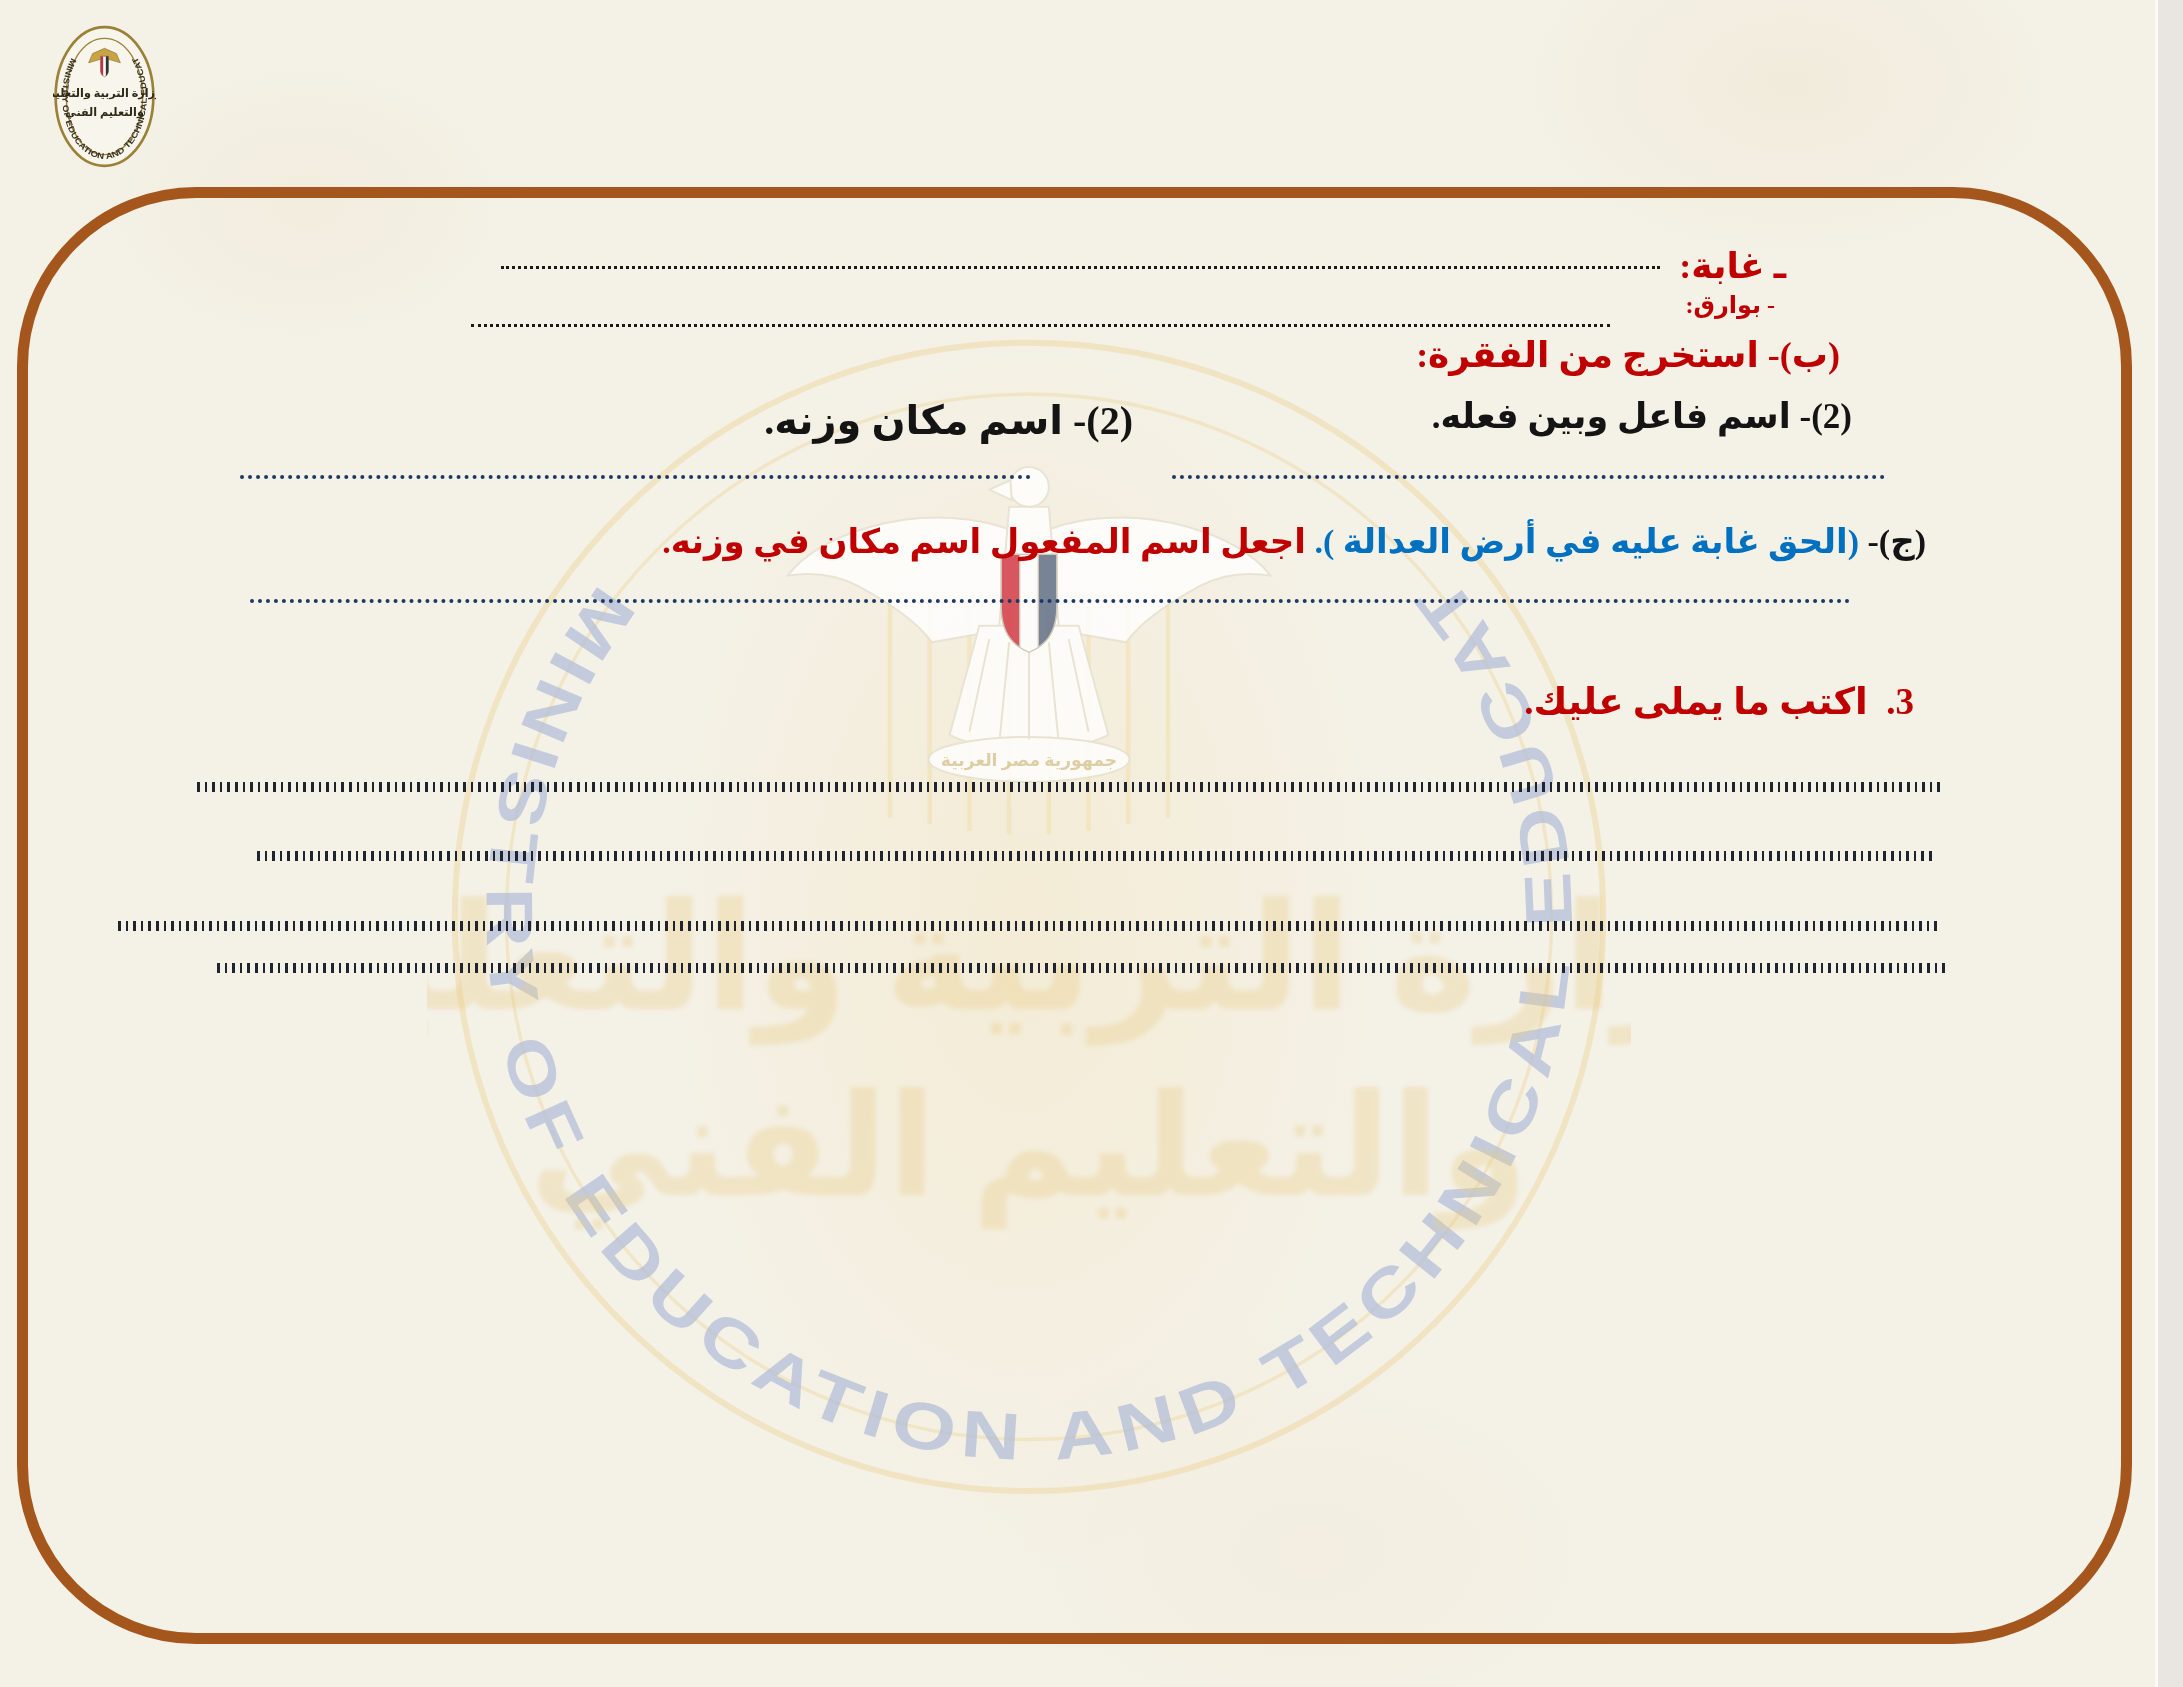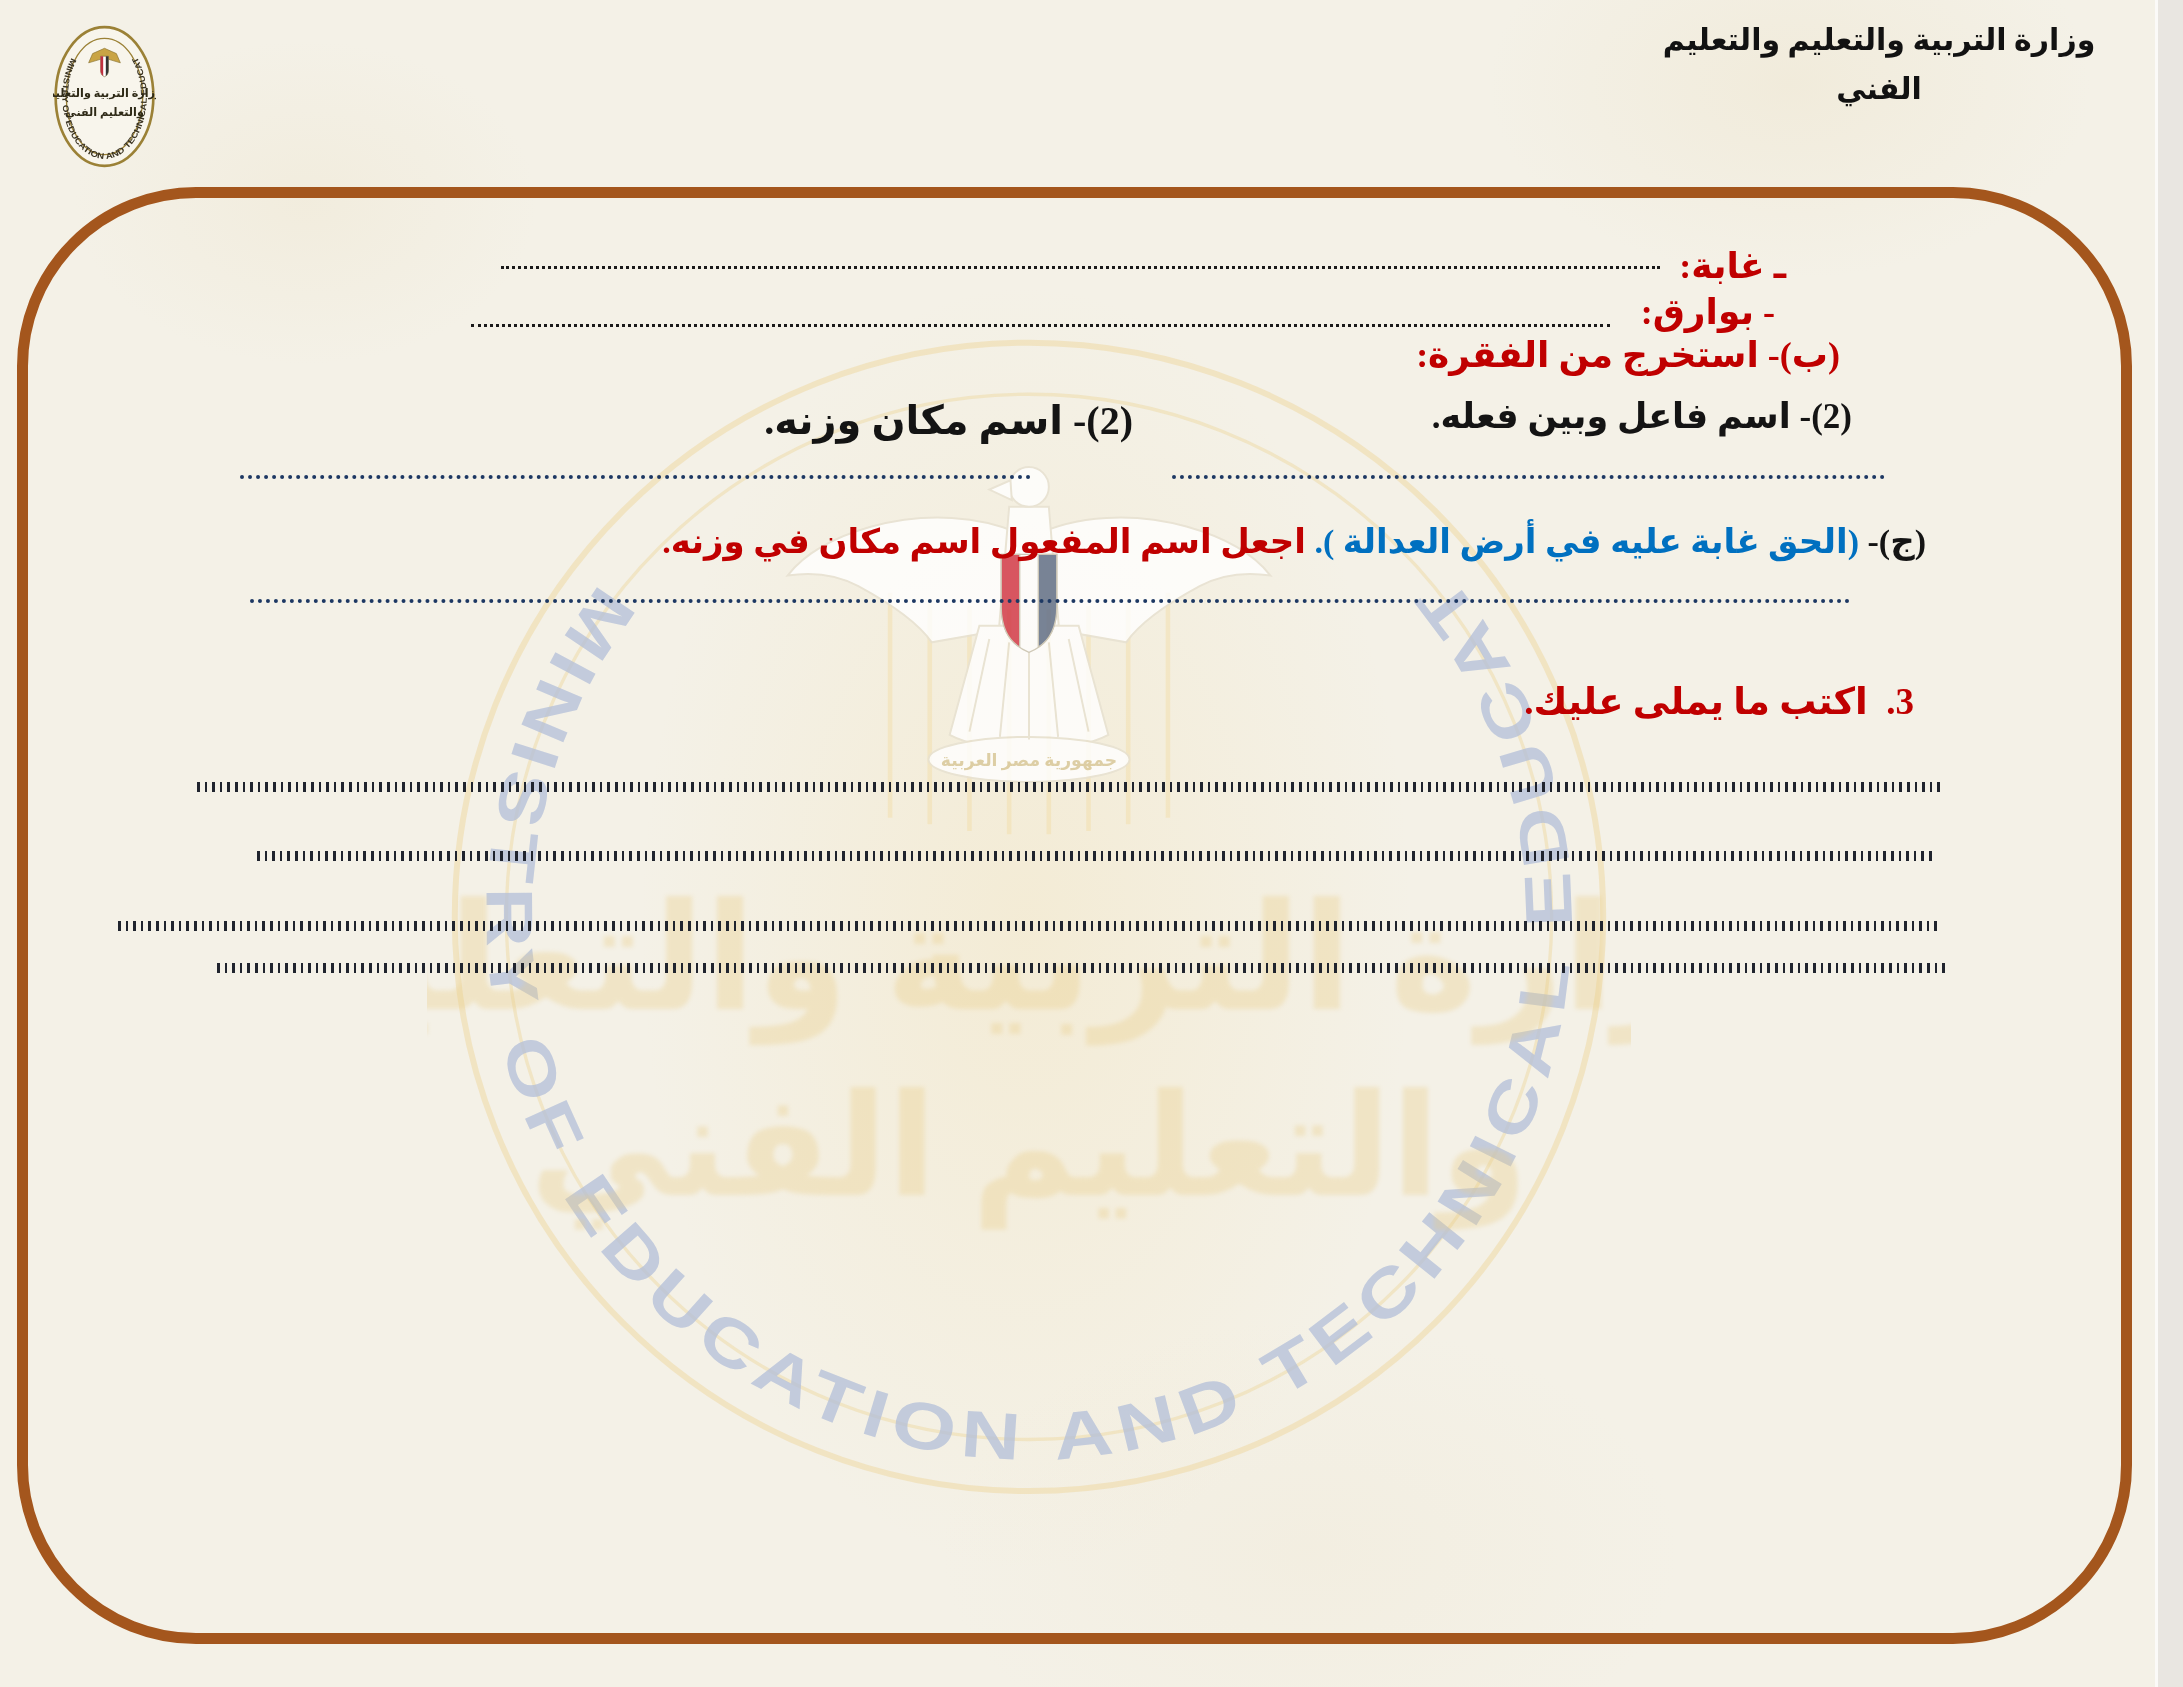--- a/index.html
+++ b/index.html
@@ -127,27 +127,26 @@
     <path d="M80,50 L84,50 L84,72 C84,75 82,78 80,80 Z" fill="#333333"></path>
   </g>
 
   <g filter="url(#sealblur)" fill="#2F2A18" font-weight="bold" text-anchor="middle">
     <text x="78" y="112" font-size="17">وزارة التربية والتعليم</text>
     <text x="78" y="140" font-size="17">والتعليم الفني</text>
   </g>
 </svg>
 
 <div class="abs hdr">
-  <div>وزارة التربية والتعليم والتعليم الفني</div>
 </div>
 
 <div class="row red" style="right:397px;top:245px;font-size:36px;">ـ غابة:</div>
 <div class="abs dots-black" style="left:501px;top:266px;width:1159px;"></div>
 
-<div class="row red" style="right:408px;top:291px;font-size:36px;">- بوارق:</div>
+<div class="row red" style="right:408px;top:291px;font-size:24px;">- بوارق:</div>
 <div class="abs dots-black" style="left:471px;top:324px;width:1139px;"></div>
 
 <div class="row red" style="right:343px;top:334px;font-size:36px;">(ب)- استخرج من الفقرة:</div>
 
 <div class="row" style="right:331px;top:396px;font-size:35px;">(2)- اسم فاعل وبين فعله.</div>
 <div class="row" style="right:1050px;top:397px;font-size:40px;">(2)- اسم مكان وزنه.</div>
 
 <div class="abs dots-navy" style="left:1172px;top:475px;width:713px;"></div>
 <div class="abs dots-navy" style="left:240px;top:475px;width:791px;"></div>
 

